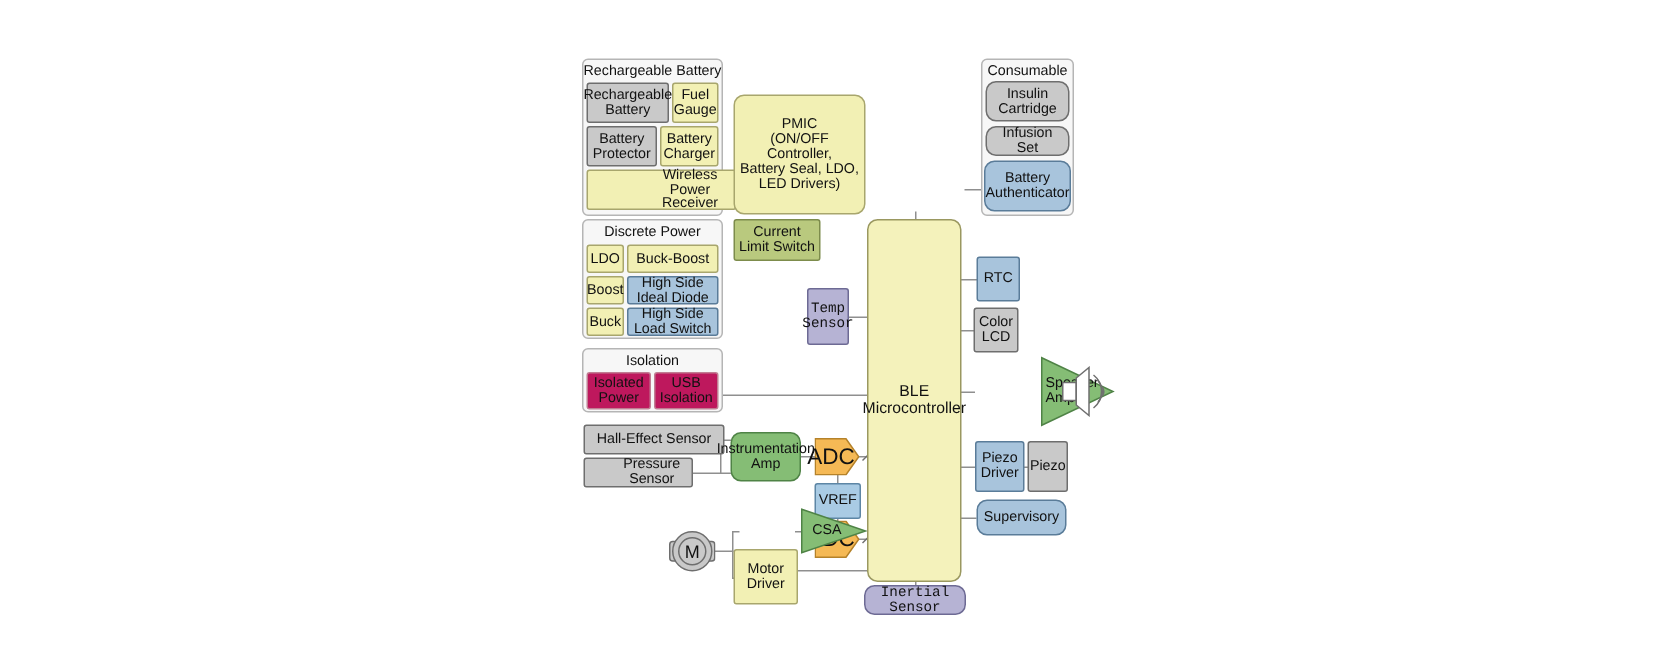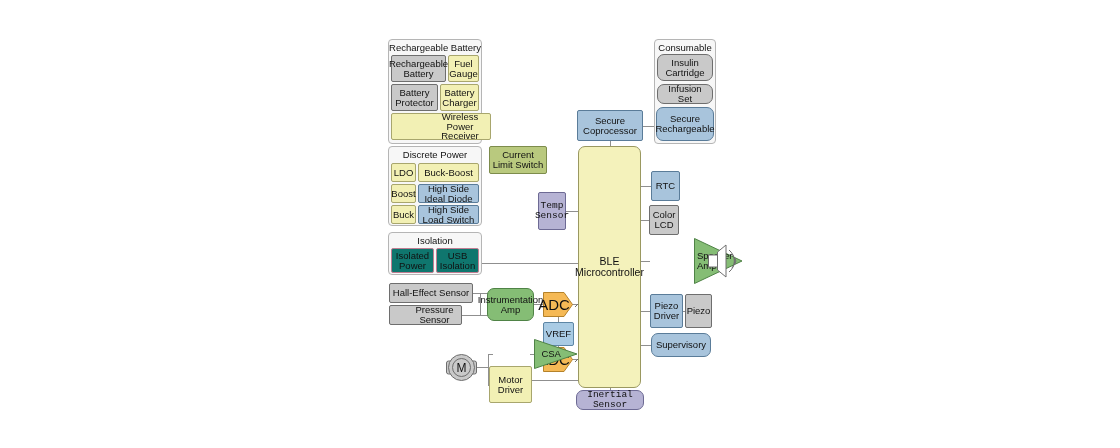--- a/index.html
+++ b/index.html
@@ -19,21 +19,21 @@
   .blk.rr{border-radius:7px;}
 
   
   .c-yellow{background:#f2f0b4;border-color:#a8a66d;}
   .c-yellow2{background:#f4f2bb;border-color:#9a9860;}
   .c-gray{background:#c9c9c9;border-color:#6e6e6e;}
   .c-blue{background:#a8c4dc;border-color:#5a7c99;}
   .c-green{background:#b9c97e;border-color:#7d8c4c;}
   .c-green2{background:#85bd75;border-color:#4f8346;}
   .c-purple{background:#b6b3d4;border-color:#6d6a94;font-family:Liberation Mono, monospace;}
-  .c-pink{background:#0f766e;border-color:#c07d92;align-items:flex-end;}
+  .c-pink{background:#be185d;border-color:#c07d92;align-items:flex-end;}
   .c-lblue{background:#a9cbe4;border-color:#5d86a5;}
 
   
   .group{
     position:absolute;box-sizing:border-box;
     background:#f7f7f7;border:1px solid #b5b5b5;border-radius:4px;
   }
   .group-title{
     position:absolute;left:0;right:0;text-align:center;
     font-size:9.5px;color:#111;
@@ -140,20 +140,26 @@
   <div class="blk sq c-gray" style="left:391px;top:84px;width:47px;height:27px;">
     <span>Battery Protector</span>
   </div>
   <div class="blk sq c-yellow" style="left:440px;top:84px;width:39px;height:27px;">
     <span>Battery Charger</span>
   </div>
   <div class="blk sq c-yellow" style="left:391px;top:113px;width:100px;height:27px;padding-left:40px;">
     <span>Wireless Power Receiver</span>
   </div>
 
+  <div class="blk rr c-yellow" style="left:489px;top:63px;width:88px;height:80px;flex-direction:column;">
+    <span>PMIC</span>
+    <span>(ON/OFF Controller,</span>
+    <span>Battery Seal, LDO,</span>
+    <span>LED Drivers)</span>
+  </div>
 
   <div class="group" style="left:388px;top:146px;width:94px;height:80px;">
     <div class="group-title" style="top:2px;">Discrete Power</div>
   </div>
   <div class="blk sq c-yellow" style="left:391px;top:163px;width:25px;height:19px;">
     <span>LDO</span>
   </div>
   <div class="blk sq c-yellow" style="left:418px;top:163px;width:61px;height:19px;">
     <span>Buck-Boost</span>
   </div>
@@ -181,21 +187,21 @@
     <span>Isolated Power</span>
   </div>
   <div class="blk sq c-pink" style="left:436px;top:248px;width:43px;height:25px;">
     <span>USB Isolation</span>
   </div>
 
   <div class="blk sq c-purple" style="left:538px;top:192px;width:28px;height:38px;flex-direction:column;">
     <span>Temp Sensor</span>
   </div>
 
-  <div class="blk sq c-gray" style="left:389px;top:283px;width:84px;height:20px;">
+  <div class="blk sq c-gray" style="left:389px;top:283px;width:94px;height:20px;">
     <span>Hall-Effect Sensor</span>
   </div>
   <div class="blk sq c-gray" style="left:389px;top:305px;width:73px;height:20px;padding-left:20px;">
     <span>Pressure Sensor</span>
   </div>
   <div class="blk rr c-green2" style="left:487px;top:288px;width:47px;height:33px;">
     <span>Instrumentation Amp</span>
   </div>
 
   <div class="pent" style="left:543px;top:292px;width:30px;height:25px;">
@@ -250,35 +256,32 @@
   </div>
 
   <div class="blk rr c-yellow2 big-label" style="left:578px;top:146px;width:63px;height:242px;">
     <span>BLE Microcontroller</span>
   </div>
 
   <div class="blk rr c-purple" style="left:576px;top:390px;width:68px;height:20px;">
     <span>Inertial Sensor</span>
   </div>
 
-  <div class="blk sq c-blue" style="left:577px;top:110px;width:66px;height:31px;">
-    <span>Secure Coprocessor</span>
-  </div>
 
   <div class="group" style="left:654px;top:39px;width:62px;height:105px;">
     <div class="group-title" style="top:2px;">Consumable</div>
   </div>
   <div class="blk rr c-gray" style="left:657px;top:54px;width:56px;height:27px;">
     <span>Insulin Cartridge</span>
   </div>
   <div class="blk rr c-gray" style="left:657px;top:84px;width:56px;height:20px;">
     <span>Infusion Set</span>
   </div>
   <div class="blk rr c-blue" style="left:656px;top:107px;width:58px;height:34px;">
-    <span>Secure Rechargeable</span>
+    <span>Battery Authenticator</span>
   </div>
 
   <div class="blk sq c-blue" style="left:651px;top:171px;width:29px;height:30px;">
     <span>RTC</span>
   </div>
   <div class="blk sq c-gray" style="left:649px;top:205px;width:30px;height:30px;">
     <span>Color LCD</span>
   </div>
 
   <div class="tri" style="left:648px;top:238px;width:49px;height:46px;">

